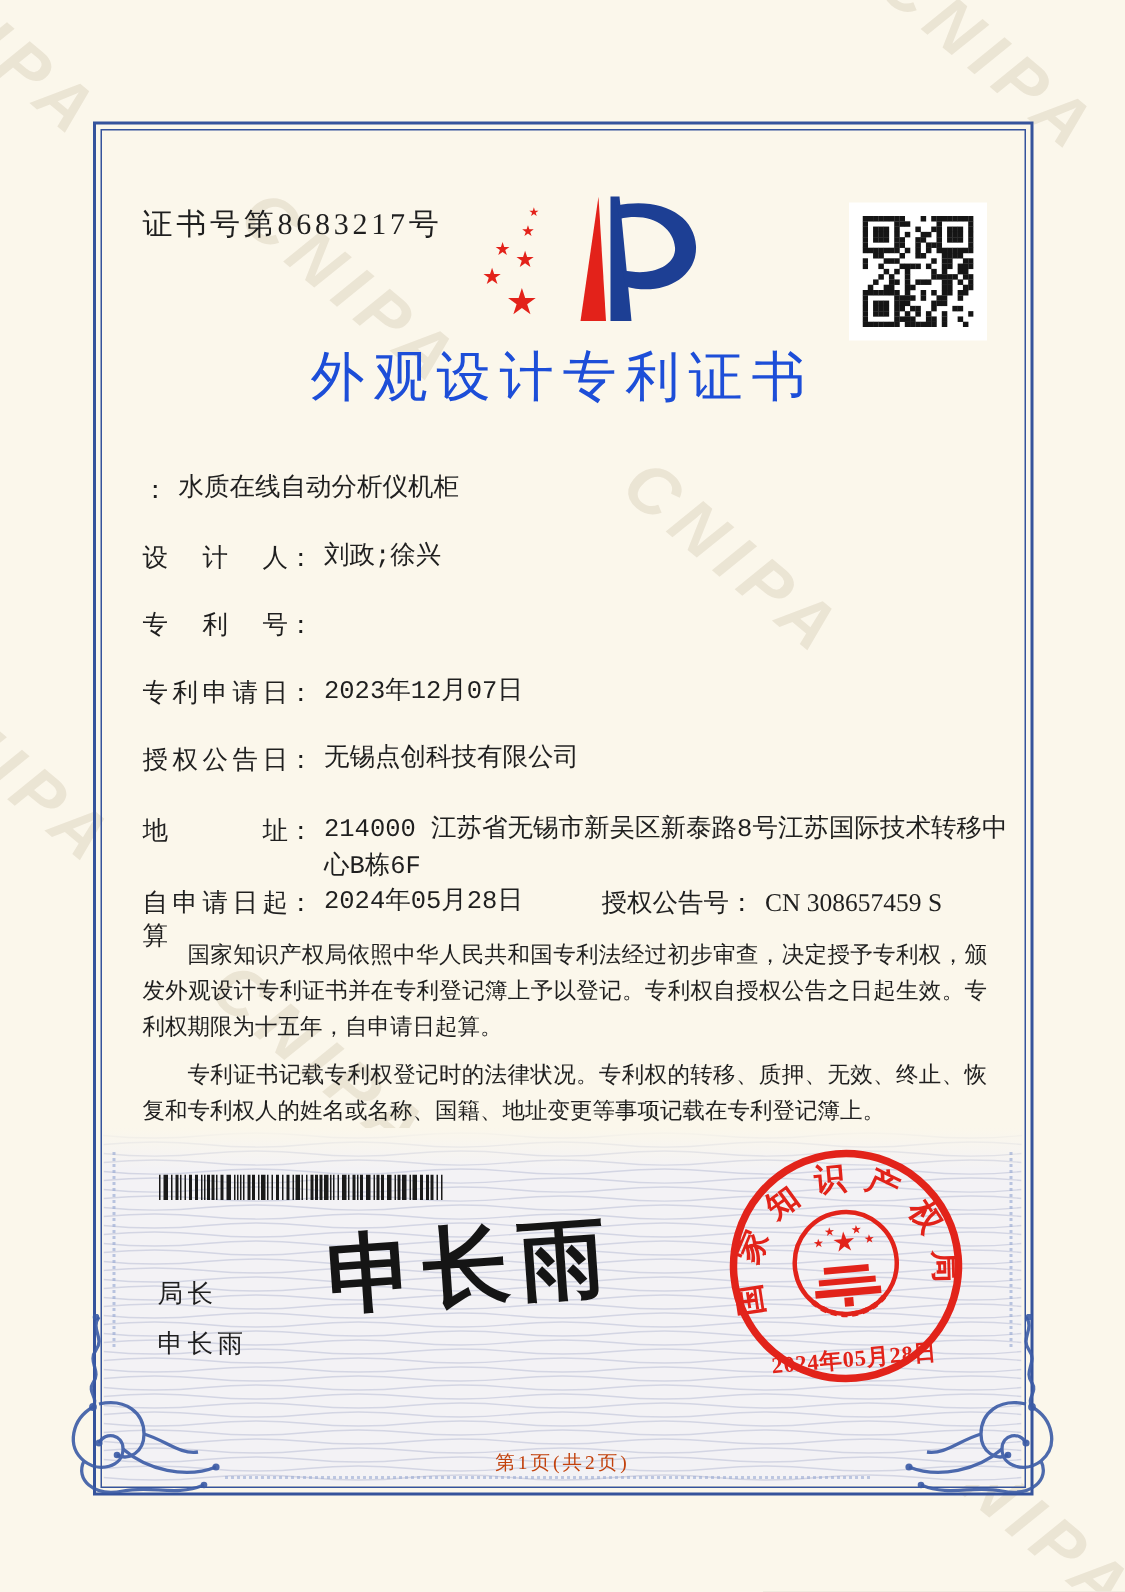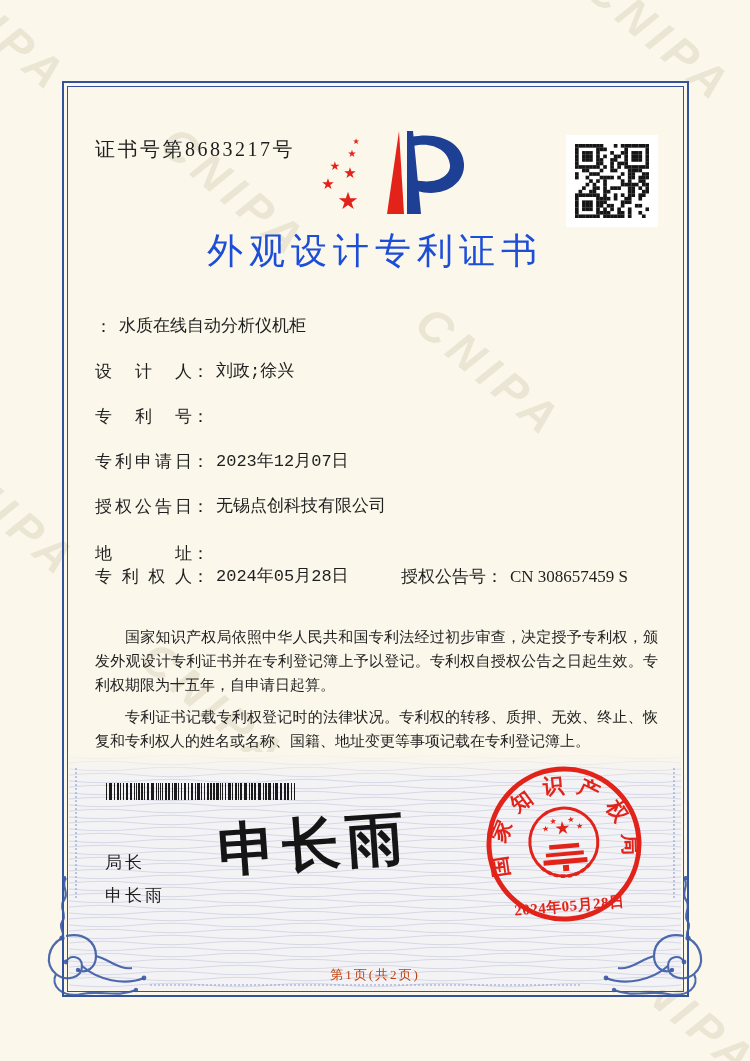--- a/index.html
+++ b/index.html
@@ -416,23 +416,24 @@
         <span class="fvalue">2023年12月07日</span>
     </div>
     <div class="frow">
       <span class="flabel">授权公告日</span>
         <span class="fcolon">：</span>
         <span class="fvalue">无锡点创科技有限公司</span>
     </div>
     <div class="frow addr">
       <span class="flabel">地址</span>
         <span class="fcolon">：</span>
+        <span class="fvalue">214000 江苏省无锡市新吴区新泰路8号江苏国际技术转移中心B栋6F</span>
     </div>
     <div class="frow last">
-      <span class="flabel">专利权人</span>
+      <span class="flabel">自申请日起算</span>
         <span class="fcolon">：</span>
         <span class="fvalue v1">2024年05月28日</span>
       <span>授权公告号</span>
         <span class="fcolon">：</span>
         <span>CN 308657459 S</span>
     </div>
   </div>
 
   <div id="paras">
     <p>国家知识产权局依照中华人民共和国专利法经过初步审查，决定授予专利权，颁发外观设计专利证书并在专利登记簿上予以登记。专利权自授权公告之日起生效。专利权期限为十五年，自申请日起算。</p>

